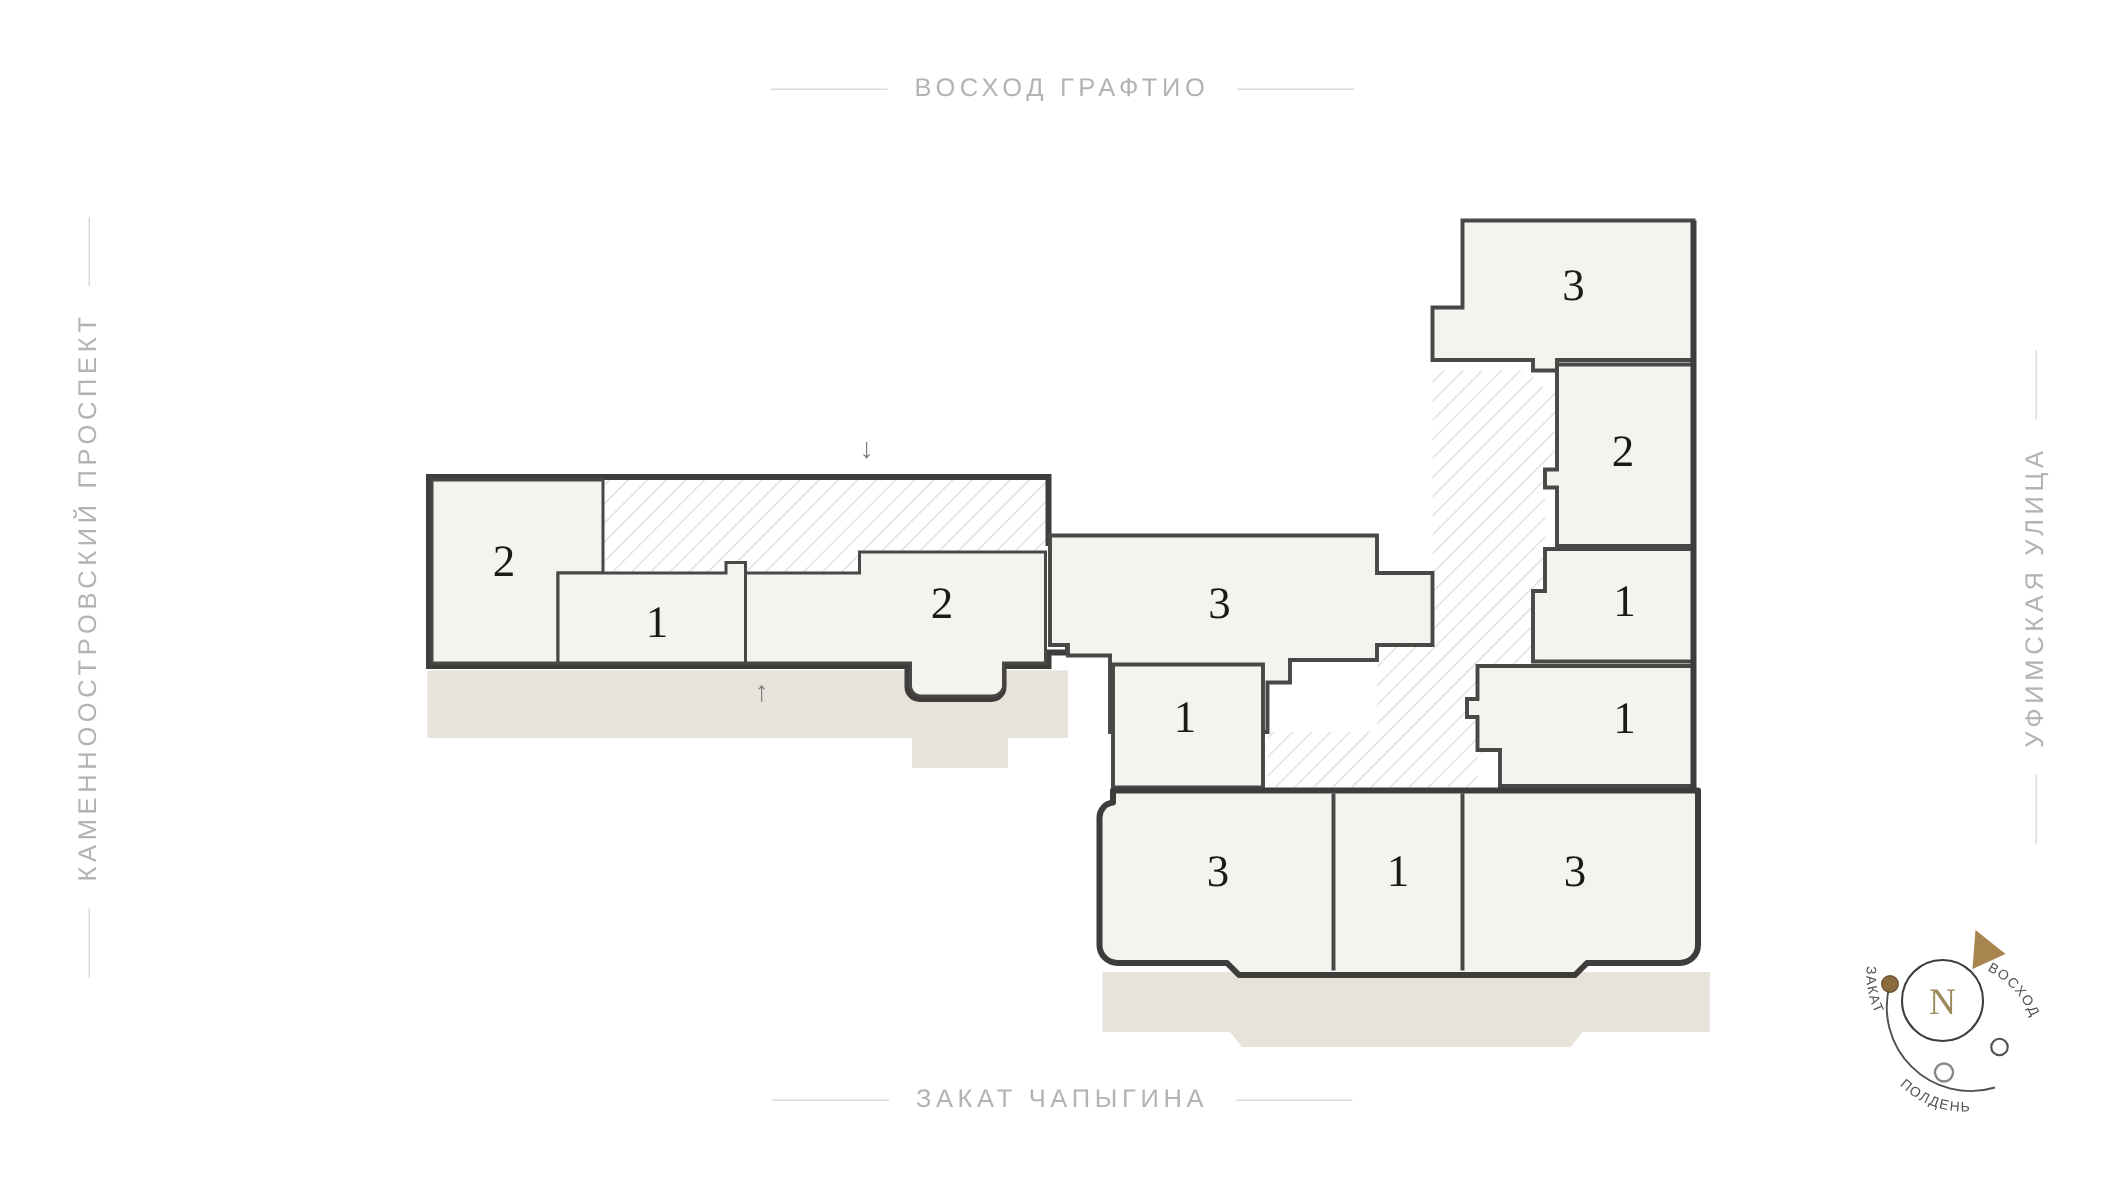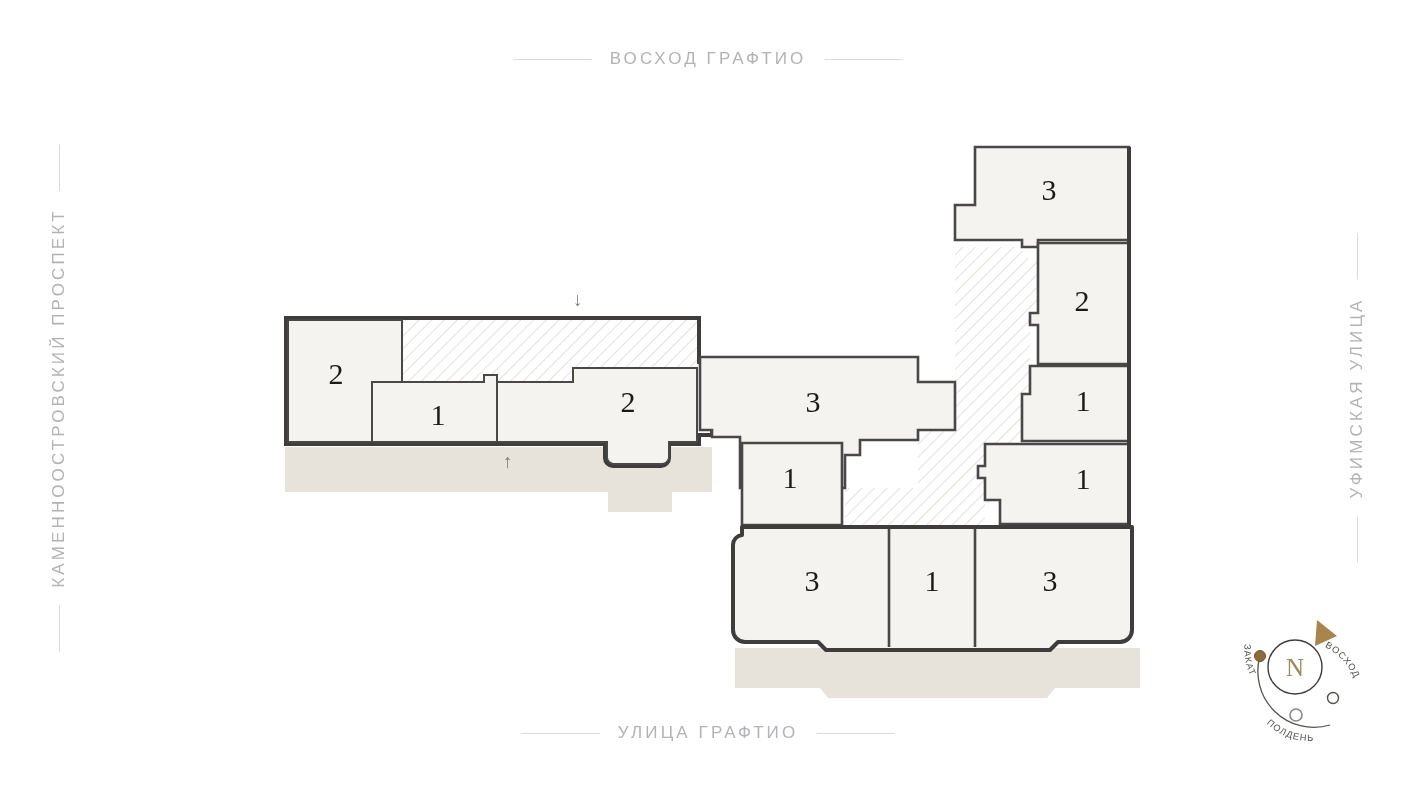--- a/index.html
+++ b/index.html
@@ -179,21 +179,21 @@
 
   
   <div class="street-label" id="street-top">
     <span class="rule"></span>
     <span>ВОСХОД ГРАФТИО</span>
     <span class="rule"></span>
   </div>
 
   <div class="street-label" id="street-bottom">
     <span class="rule"></span>
-    <span>УЛИЦА ГРАФТИО</span>
+    <span>ЗАКАТ ЧАПЫГИНА</span>
     <span class="rule"></span>
   </div>
 
   <div class="street-label" id="street-left">
     <span class="rule"></span>
     <span>КАМЕННООСТРОВСКИЙ ПРОСПЕКТ</span>
     <span class="rule"></span>
   </div>
 
   <div class="street-label" id="street-right">

